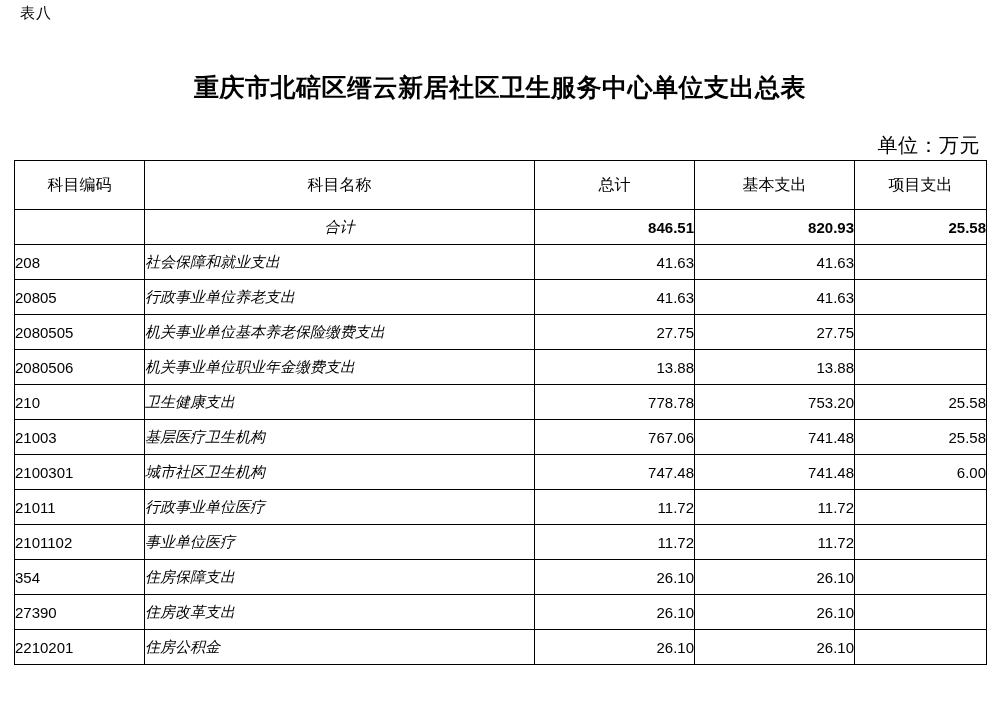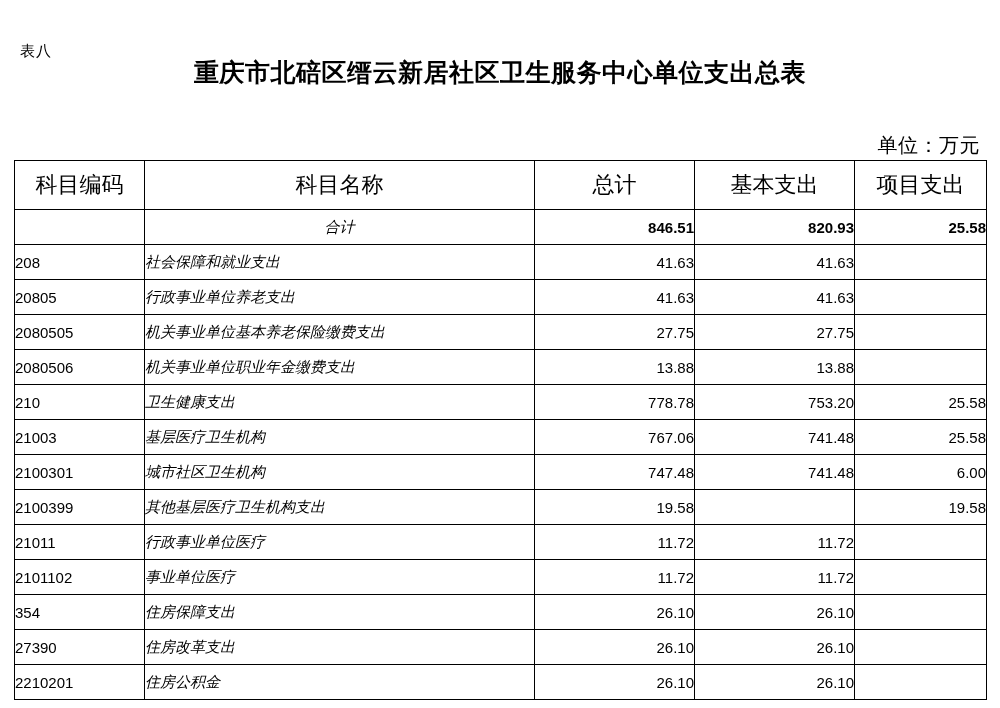--- a/index.html
+++ b/index.html
@@ -20,26 +20,25 @@
     height: 708px;
     box-sizing: border-box;
   }
   .form-code {
     position: absolute;
     left: 20px;
     top: 4px;
     font-size: 15px;
     font-family: "Liberation Serif", "DejaVu Serif", serif;
     letter-spacing: 1px;
-    margin-top: 38px;
   }
   .doc-title {
     position: absolute;
     left: 0;
-    top: 56px;
+    top: 71px;
     width: 1000px;
     text-align: center;
     font-size: 25px;
     font-weight: bold;
     letter-spacing: 0.5px;
     font-family: "Liberation Sans", "DejaVu Sans", sans-serif;
   }
   .unit-note {
     position: absolute;
     right: 20px;
@@ -60,21 +59,21 @@
     border: 1px solid #000000;
     padding: 0;
     font-size: 15px;
     font-weight: normal;
     height: 34px;
     vertical-align: middle;
   }
   table.main thead td {
     height: 48px;
     text-align: center;
-    font-size: 22px;
+    font-size: 16px;
     font-family: Liberation Serif, serif;
     font-weight: normal;
   }
   .col-code { width: 130px; }
   .col-name { width: 390px; }
   .col-total { width: 160px; }
   .col-basic { width: 160px; }
   .col-project { width: 132px; }
 
   td.code {
@@ -186,27 +185,20 @@
           <td class="num">25.58</td>
         </tr>
         <tr>
           <td class="code lvl2">2100301</td>
           <td class="name n-lvl2">城市社区卫生机构</td>
           <td class="num">747.48</td>
           <td class="num">741.48</td>
           <td class="num">6.00</td>
         </tr>
         <tr>
-          <td class="code lvl2">2100399</td>
-          <td class="name n-lvl2">其他基层医疗卫生机构支出</td>
-          <td class="num">19.58</td>
-          <td class="num"></td>
-          <td class="num">19.58</td>
-        </tr>
-        <tr>
           <td class="code lvl1">21011</td>
           <td class="name n-lvl1">行政事业单位医疗</td>
           <td class="num">11.72</td>
           <td class="num">11.72</td>
           <td class="num"></td>
         </tr>
         <tr>
           <td class="code lvl2">2101102</td>
           <td class="name n-lvl2">事业单位医疗</td>
           <td class="num">11.72</td>

